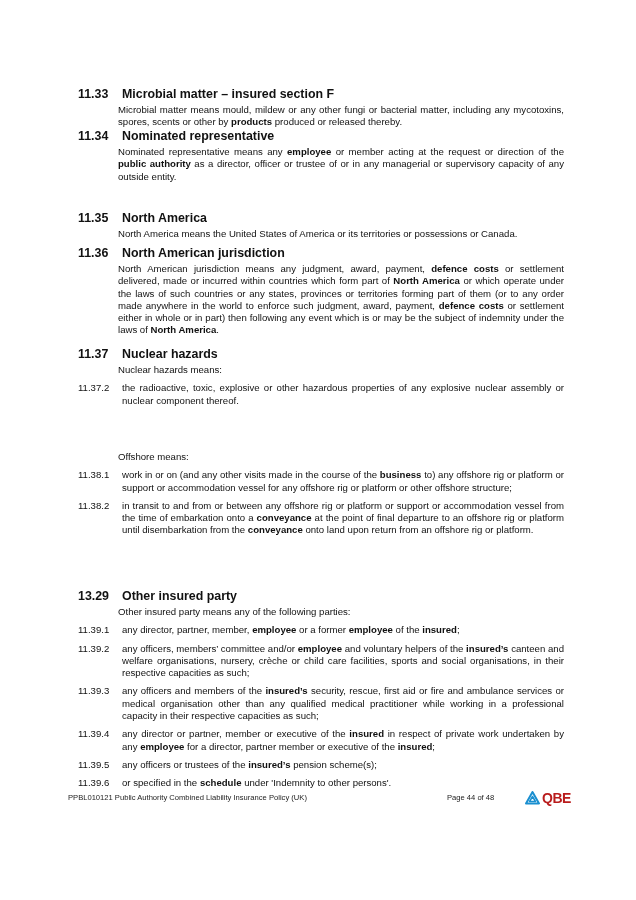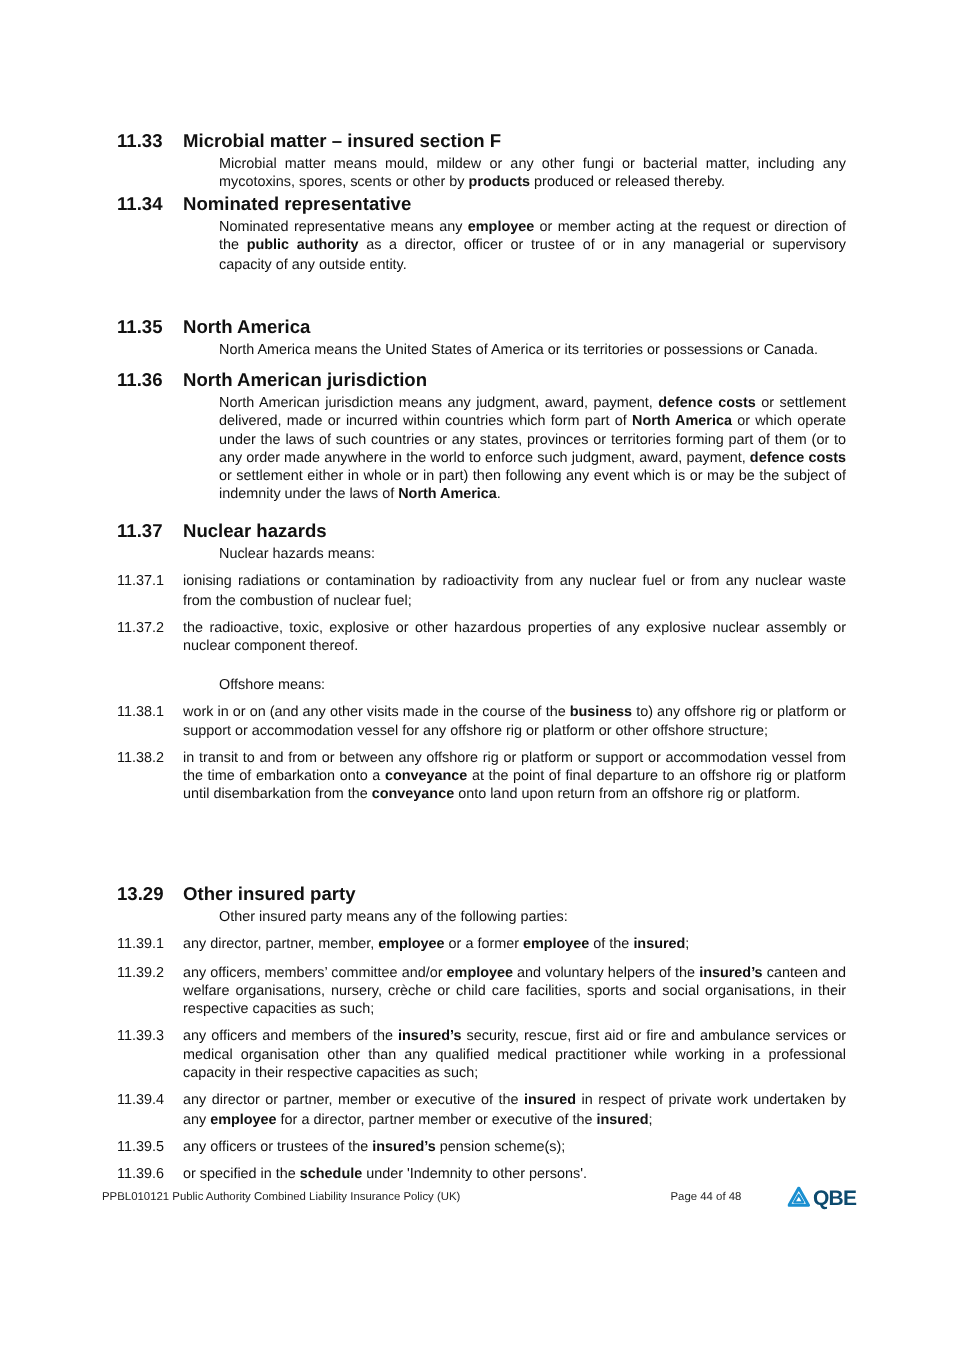--- a/index.html
+++ b/index.html
@@ -5,31 +5,31 @@
   html, body { margin: 0; padding: 0; background: #ffffff; }
   body {
     width: 636px; height: 900px; position: relative; overflow: hidden;
     font-family: "Liberation Sans", sans-serif; color: #111;
   }
   .page { position: absolute; left: 0; top: 0; width: 604px; height: 900px; }
   .sec { position: absolute; left: 78px; width: 486px; }
   .h { font-weight: bold; font-size: 12.4px; line-height: 16px; height: 16px; position: relative; }
   .h .num { position: absolute; left: 0; top: 0; }
   .h .ttl { position: absolute; left: 44px; top: 0; }
-  .p { margin-left: 68px; font-size: 9.6px; line-height: 12.3px; text-align: justify; margin-top: 2px; }
+  .p { margin-left: 40px; font-size: 9.6px; line-height: 12.3px; text-align: justify; margin-top: 2px; }
   .p b { font-weight: bold; }
   .item { position: relative; font-size: 9.6px; line-height: 12.3px; margin-top: 6px; }
   .item .inum { position: absolute; left: 0; top: 0; }
   .item .itext { margin-left: 44px; text-align: justify; }
   .footer { position: absolute; top: 790px; left: 68px; width: 510px; height: 16px; font-size: 7.6px; line-height: 16px; color: #222; }
   .footer .doc { position: absolute; left: 0; top: 0; }
   .footer .pg { position: absolute; left: 379px; top: 0; }
   .logo { position: absolute; left: 457px; top: 0; height: 16px; display: flex; align-items: center; }
   .logo .mark { width: 15px; height: 14px; }
-  .logo .txt { font-weight: bold; font-size: 14px; color: #0c4a6e; margin-left: 2px; letter-spacing: -0.5px; }
+  .logo .txt { font-weight: bold; font-size: 14px; color: #b91c1c; margin-left: 2px; letter-spacing: -0.5px; }
 </style>
 </head>
 <body>
 
 <div class="page">
   <div id="content">
       <div class="sec" style="top: 86px;">
         <div class="h">
           <span class="num">11.33</span>
           <span class="ttl">Microbial matter – insured section F</span>
@@ -56,24 +56,20 @@
           <span class="ttl">North American jurisdiction</span>
         </div>
         <div class="p"><span>North American jurisdiction means any judgment, award, payment, </span><b>defence costs</b><span> or settlement delivered, made or incurred within countries which form part of </span><b>North America</b><span> or which operate under the laws of such countries or any states, provinces or territories forming part of them (or to any order made anywhere in the world to enforce such judgment, award, payment, </span><b>defence costs</b><span> or settlement either in whole or in part) then following any event which is or may be the subject of indemnity under the laws of </span><b>North America</b><span>.</span></div>
       </div>
       <div class="sec" style="top: 346px;">
         <div class="h">
           <span class="num">11.37</span>
           <span class="ttl">Nuclear hazards</span>
         </div>
         <div class="p"><span>Nuclear hazards means:</span></div>
-        <div class="item">
-          <span class="inum">11.37.1</span>
-          <div class="itext"><span>ionising radiations or contamination by radioactivity from any nuclear fuel or from any nuclear waste from the combustion of nuclear fuel;</span></div>
-        </div>
         <div class="item">
           <span class="inum">11.37.2</span>
           <div class="itext"><span>the radioactive, toxic, explosive or other hazardous properties of any explosive nuclear assembly or nuclear component thereof.</span></div>
         </div>
       </div>
       <div class="sec" style="top: 449px;">
         <div class="p"><span>Offshore means:</span></div>
         <div class="item">
           <span class="inum">11.38.1</span>
           <div class="itext"><span>work in or on (and any other visits made in the course of the </span><b>business</b><span> to) any offshore rig or platform or support or accommodation vessel for any offshore rig or platform or other offshore structure;</span></div>

